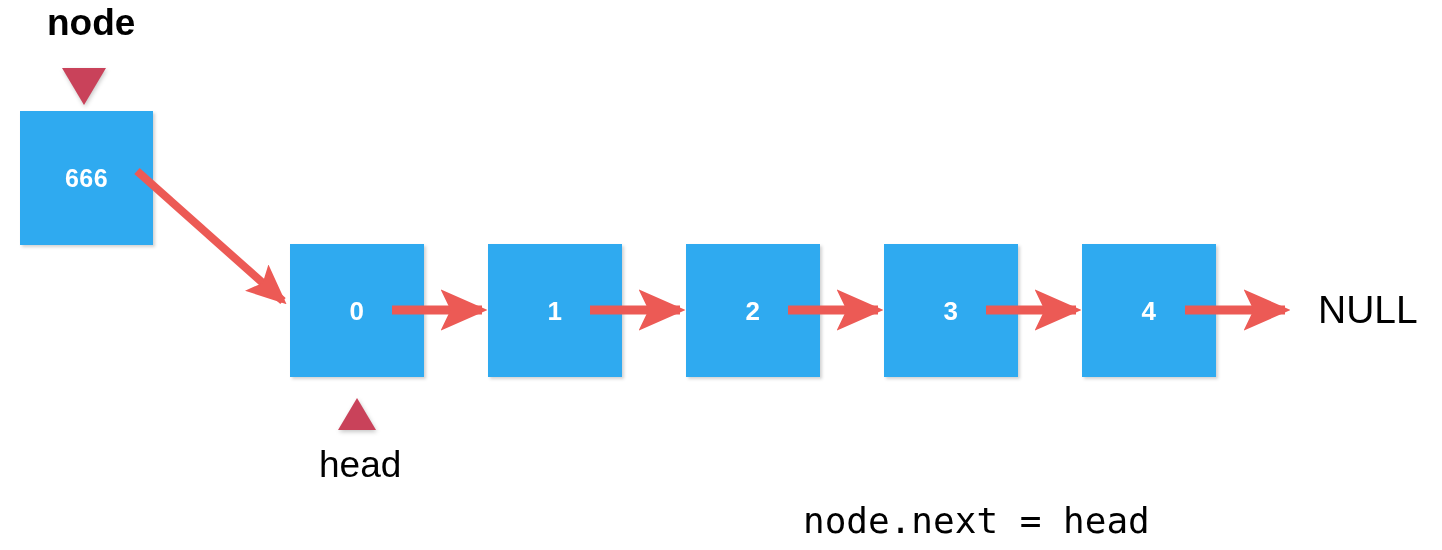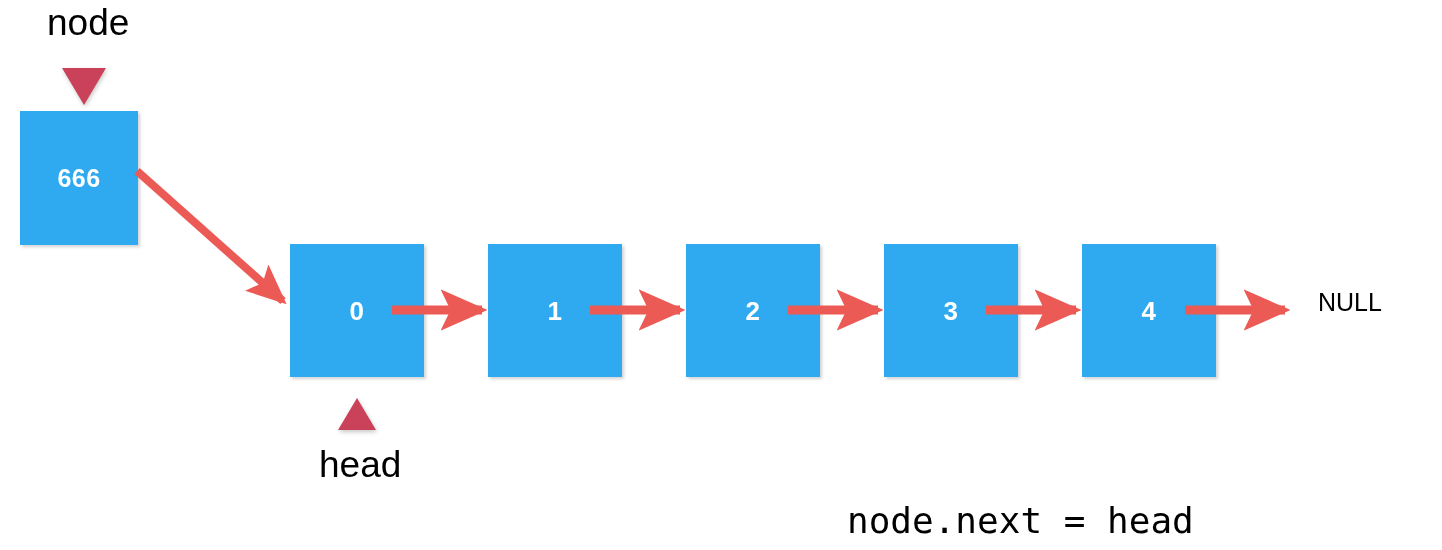--- a/index.html
+++ b/index.html
@@ -41,30 +41,29 @@
 
   
   .label {
     position: absolute;
     color: #000000;
     font-size: 37px;
     line-height: 1;
     white-space: nowrap;
   }
   .label.null-label {
-    font-size: 25px;
+    font-size: 39px;
   }
   .caption {
     position: absolute;
     color: #000000;
     font-family: "DejaVu Sans Mono", "Liberation Mono", monospace;
     font-size: 36px;
     line-height: 1;
     white-space: nowrap;
-    margin-left: 44px;
   }
 
   
   .tri {
     position: absolute;
     width: 0;
     height: 0;
     filter: drop-shadow(1px 2px 2px rgba(0,0,0,0.22));
   }
   .tri.down {
@@ -87,25 +86,25 @@
     height: 550px;
     pointer-events: none;
     overflow: visible;
   }
 </style>
 </head>
 <body>
 
 <div id="canvas">
 
-  <div class="label" style="left:47px; top:4px;">node</div>
+  <div class="label" style="left:47px; top:4px;font-weight:bold;">node</div>
 
   <div class="tri down" style="left:62px; top:68px;"></div>
 
-  <div class="node-box detached" style="left:20px; top:111px; width:118px; height:134px;">
+  <div class="node-box detached" style="left:20px; top:111px; width:133px; height:134px;">
     <span class="node-value">666</span>
   </div>
 
   <div class="node-box" style="left:290px; top:244px; width:134px; height:133px;">
     <span class="node-value">0</span>
   </div>
 
   <div class="node-box" style="left:488px; top:244px; width:134px; height:133px;">
     <span class="node-value">1</span>
   </div>

